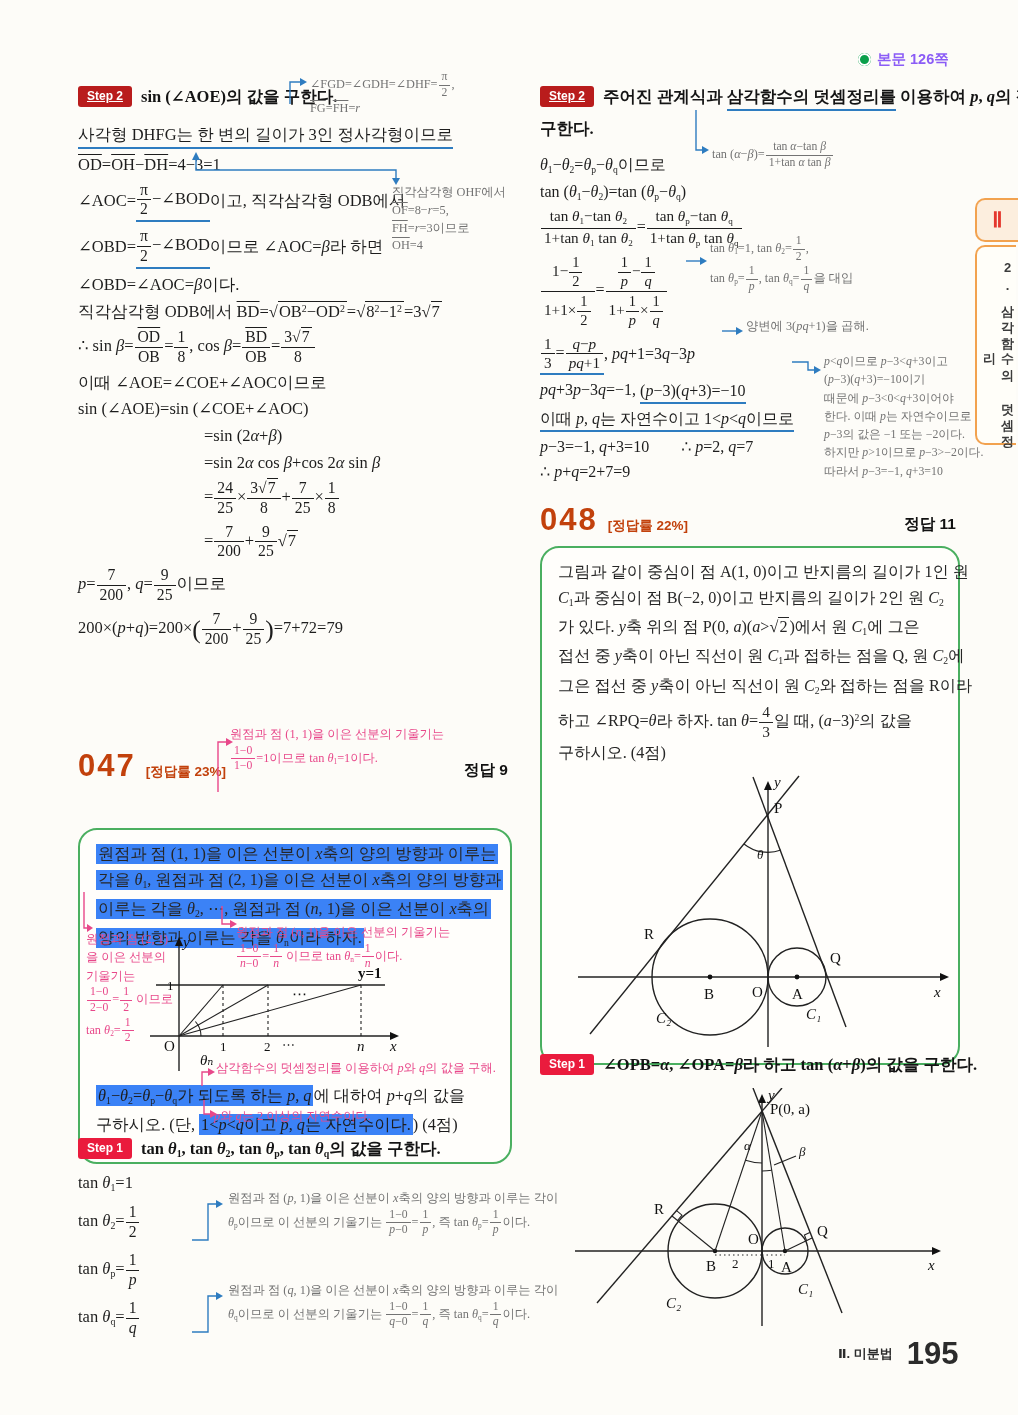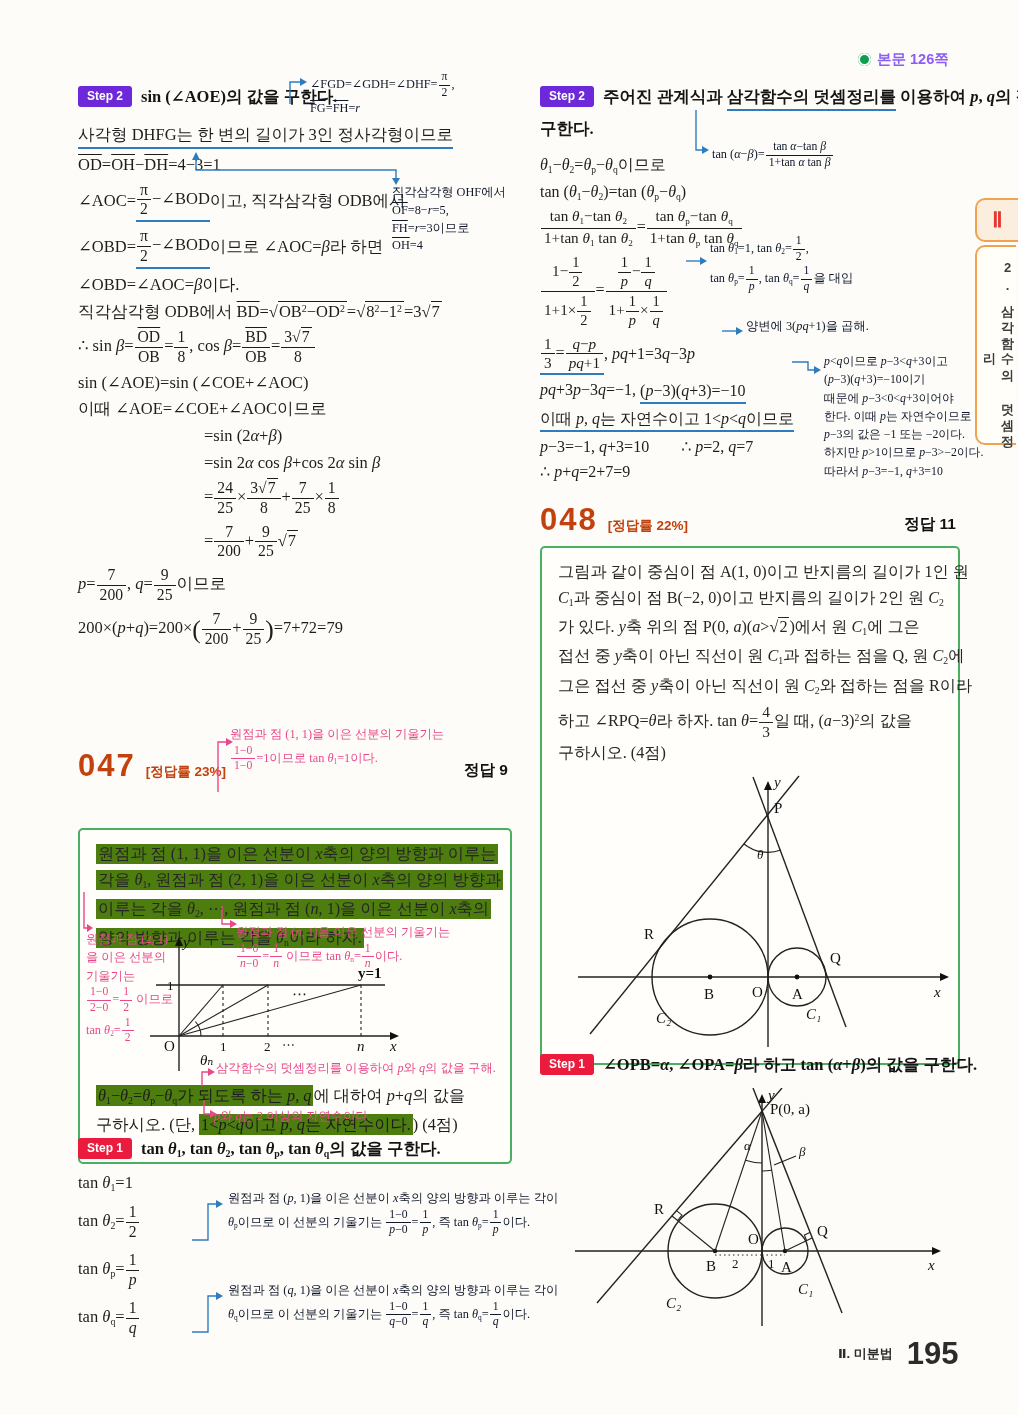--- a/index.html
+++ b/index.html
@@ -12,37 +12,37 @@
   .fr>.nu{display:block;border-bottom:1.2px solid currentColor;padding:0 3px 1px;}
   .fr>.de{display:block;padding:1px 3px 0;}
   .ov{text-decoration:overline;}
   .sq{white-space:nowrap;}
   .sq>.rd{border-top:1.2px solid currentColor;padding:0 2px 0 1px;}
   sub{font-size:0.6em;vertical-align:-0.3em;}
   sup{font-size:0.6em;vertical-align:0.5em;}
   i{font-style:italic;}
   .bp{font-size:1.55em;font-weight:400;vertical-align:middle;line-height:0.9;}
   .ub{display:inline-block;border-bottom:2px solid #2e7cc0;padding-bottom:1px;vertical-align:middle;}
-  .hp{background:#4d7c0f;padding:1px 2px;}
+  .hp{background:#3b82f6;padding:1px 2px;}
   
   .badge{display:inline-block;font-family:"Liberation Sans","DejaVu Sans",sans-serif;font-weight:bold;
          font-size:12px;color:#fff;padding:3px 9px 4px;border-radius:3px;margin-right:9px;vertical-align:2px;}
-  .badge.blue{background:#6d28d9;}
+  .badge.blue{background:#b91c1c;text-decoration:underline;}
   .badge.red{background:#ea1b3d;}
   .stitle{font-size:16.5px;font-weight:bold;color:#141414;}
   .srow{white-space:nowrap;}
-  .note{position:absolute;color:#0f172a;font-size:12.3px;line-height:1.45;white-space:nowrap;z-index:5;}
+  .note{position:absolute;color:#737373;font-size:12.3px;line-height:1.45;white-space:nowrap;z-index:5;}
   .note .fr{font-size:0.95em;}
   .pnote{color:#e8488a;}
   .nl{white-space:nowrap;}
   .phead{position:relative;white-space:nowrap;}
   .pnum{font-family:"Liberation Sans","DejaVu Sans",sans-serif;font-weight:bold;font-size:31px;color:#c2410c;letter-spacing:2px;}
   .prate{font-family:"Liberation Sans","DejaVu Sans",sans-serif;font-weight:bold;font-size:13.5px;color:#c2410c;margin-left:10px;}
   .pans{position:absolute;right:4px;top:12px;font-family:"Liberation Sans","DejaVu Sans",sans-serif;font-weight:bold;font-size:15.5px;color:#111;}
-  .pbox{position:relative;border:2px solid #4aaf60;border-radius:5px;background:#fffefb;}
+  .pbox{position:relative;border:2px solid #4aaf60;border-radius:19px;background:#fffefb;}
   .bl{font-size:16.2px;line-height:25.5px;white-space:nowrap;color:#262626;}
   
   .ls2{position:absolute;left:78px;top:86px;width:432px;}
   .s047{position:absolute;left:78px;top:748px;width:434px;}
   .b047{margin-top:44px;height:310px;padding:12px 10px 10px 16px;}
   .tail047{position:absolute;left:16px;top:249px;}
   .tail047 .ml{margin-top:6px;font-size:16.3px;}
   .ls1{position:absolute;left:78px;top:1138px;width:440px;}
   .ls1 .ml{margin-top:9px;}
   .rs2{position:absolute;left:540px;top:86px;width:432px;}
@@ -127,22 +127,22 @@
         <div class="nl"><span class="ov">OH</span>=4</div>
       </div>
     <div class="mwrap" style="margin-top:16px">
         <div class="ml"><span class="ub">사각형 DHFG는 한 변의 길이가 3인 정사각형이므로</span></div>
         <div class="ml"><span class="ov">OD</span>=<span class="ov">OH</span>−<span class="ov">DH</span>=4−3=1</div>
         <div class="ml">∠AOC=<span class="ub"><span class="fr"><span class="nu">π</span><span class="de">2</span></span>−∠BOD</span>이고, 직각삼각형 ODB에서</div>
         <div class="ml">∠OBD=<span class="ub"><span class="fr"><span class="nu">π</span><span class="de">2</span></span>−∠BOD</span>이므로 ∠AOC=<i>β</i>라 하면</div>
         <div class="ml">∠OBD=∠AOC=<i>β</i>이다.</div>
         <div class="ml">직각삼각형 ODB에서 <span class="ov">BD</span>=<span class="sq">√<span class="rd"><span class="ov">OB</span><sup>2</sup>−<span class="ov">OD</span><sup>2</sup></span></span>=<span class="sq">√<span class="rd">8<sup>2</sup>−1<sup>2</sup></span></span>=3<span class="sq">√<span class="rd">7</span></span></div>
         <div class="ml">∴ sin <i>β</i>=<span class="fr"><span class="nu"><span class="ov">OD</span></span><span class="de"><span class="ov">OB</span></span></span>=<span class="fr"><span class="nu">1</span><span class="de">8</span></span>, cos <i>β</i>=<span class="fr"><span class="nu"><span class="ov">BD</span></span><span class="de"><span class="ov">OB</span></span></span>=<span class="fr"><span class="nu">3<span class="sq">√<span class="rd">7</span></span></span><span class="de">8</span></span></div>
+        <div class="ml">이때 ∠AOE=∠COE+∠AOC이므로</div>
         <div class="ml">sin (∠AOE)=sin (∠COE+∠AOC)</div>
-        <div class="ml">이때 ∠AOE=∠COE+∠AOC이므로</div>
         <div class="ml ind">=sin (2<i>α</i>+<i>β</i>)</div>
         <div class="ml ind">=sin 2<i>α</i> cos <i>β</i>+cos 2<i>α</i> sin <i>β</i></div>
         <div class="ml ind">=<span class="fr"><span class="nu">24</span><span class="de">25</span></span>×<span class="fr"><span class="nu">3<span class="sq">√<span class="rd">7</span></span></span><span class="de">8</span></span>+<span class="fr"><span class="nu">7</span><span class="de">25</span></span>×<span class="fr"><span class="nu">1</span><span class="de">8</span></span></div>
         <div class="ml ind">=<span class="fr"><span class="nu">7</span><span class="de">200</span></span>+<span class="fr"><span class="nu">9</span><span class="de">25</span></span><span class="sq">√<span class="rd">7</span></span></div>
         <div class="ml"><i>p</i>=<span class="fr"><span class="nu">7</span><span class="de">200</span></span>, <i>q</i>=<span class="fr"><span class="nu">9</span><span class="de">25</span></span>이므로</div>
         <div class="ml">200×(<i>p</i>+<i>q</i>)=200×<span class="bp">(</span><span class="fr"><span class="nu">7</span><span class="de">200</span></span>+<span class="fr"><span class="nu">9</span><span class="de">25</span></span><span class="bp">)</span>=7+72=79</div>
       </div>
   </section>
 
   <section class="s047">

